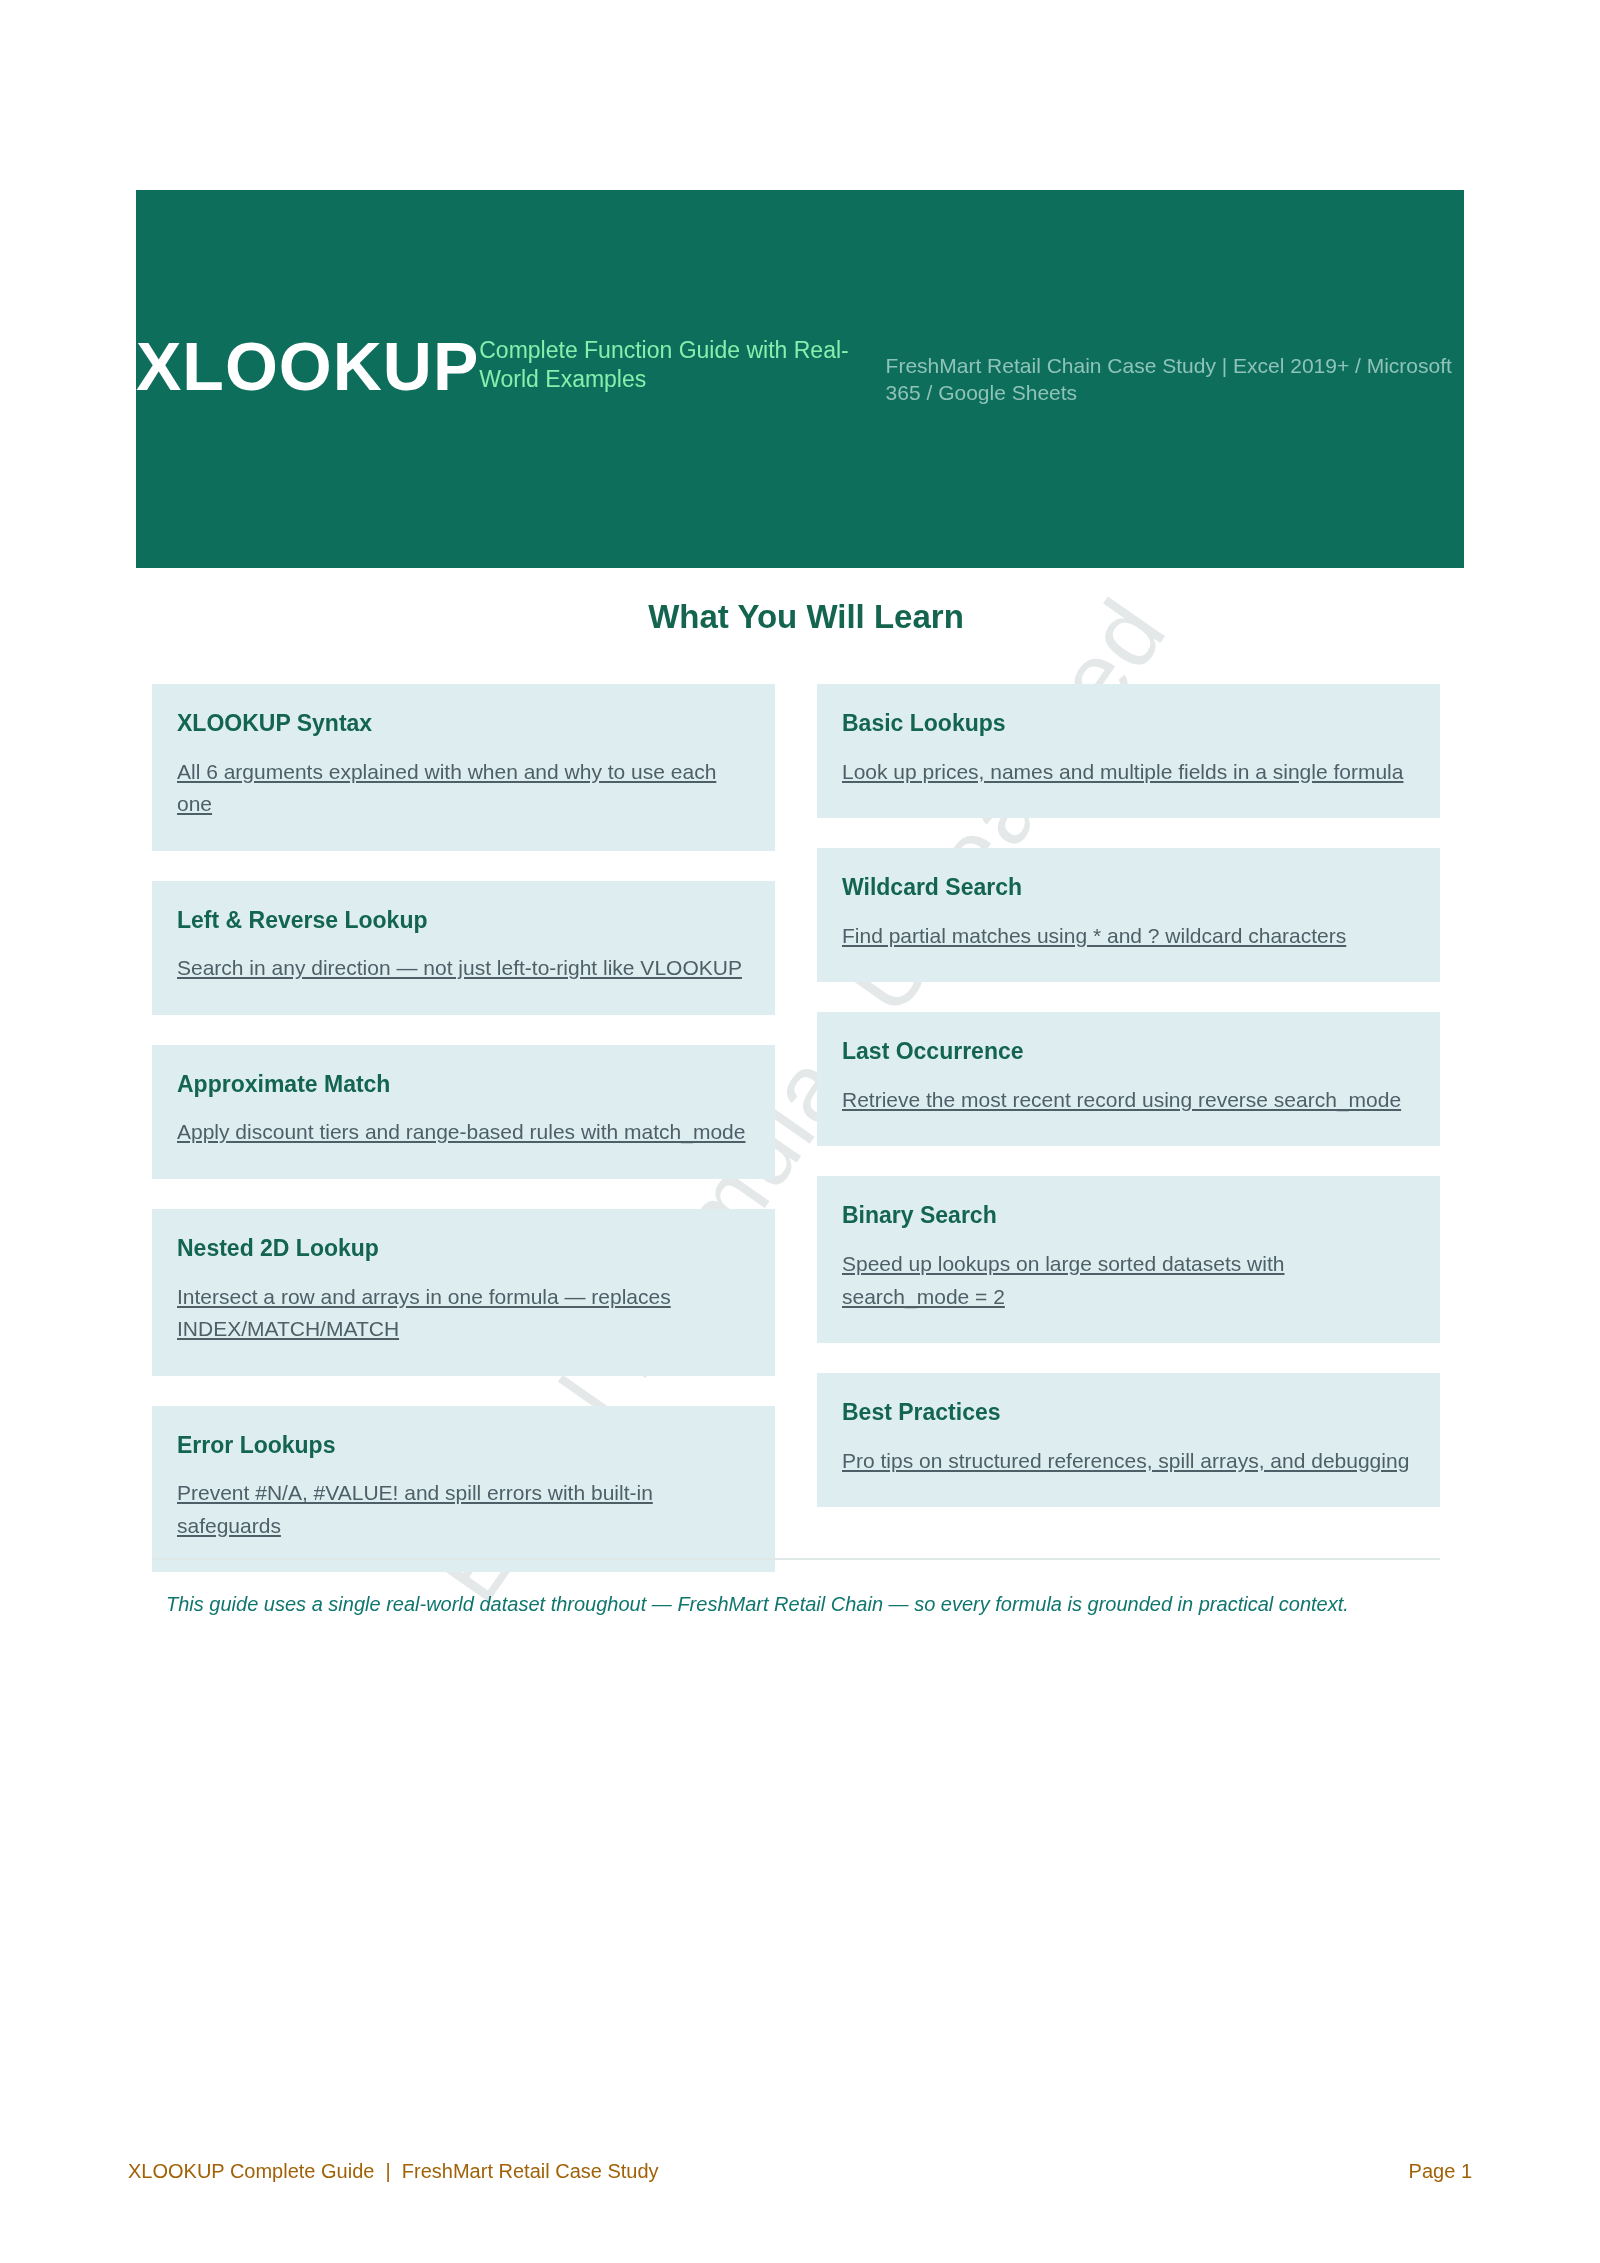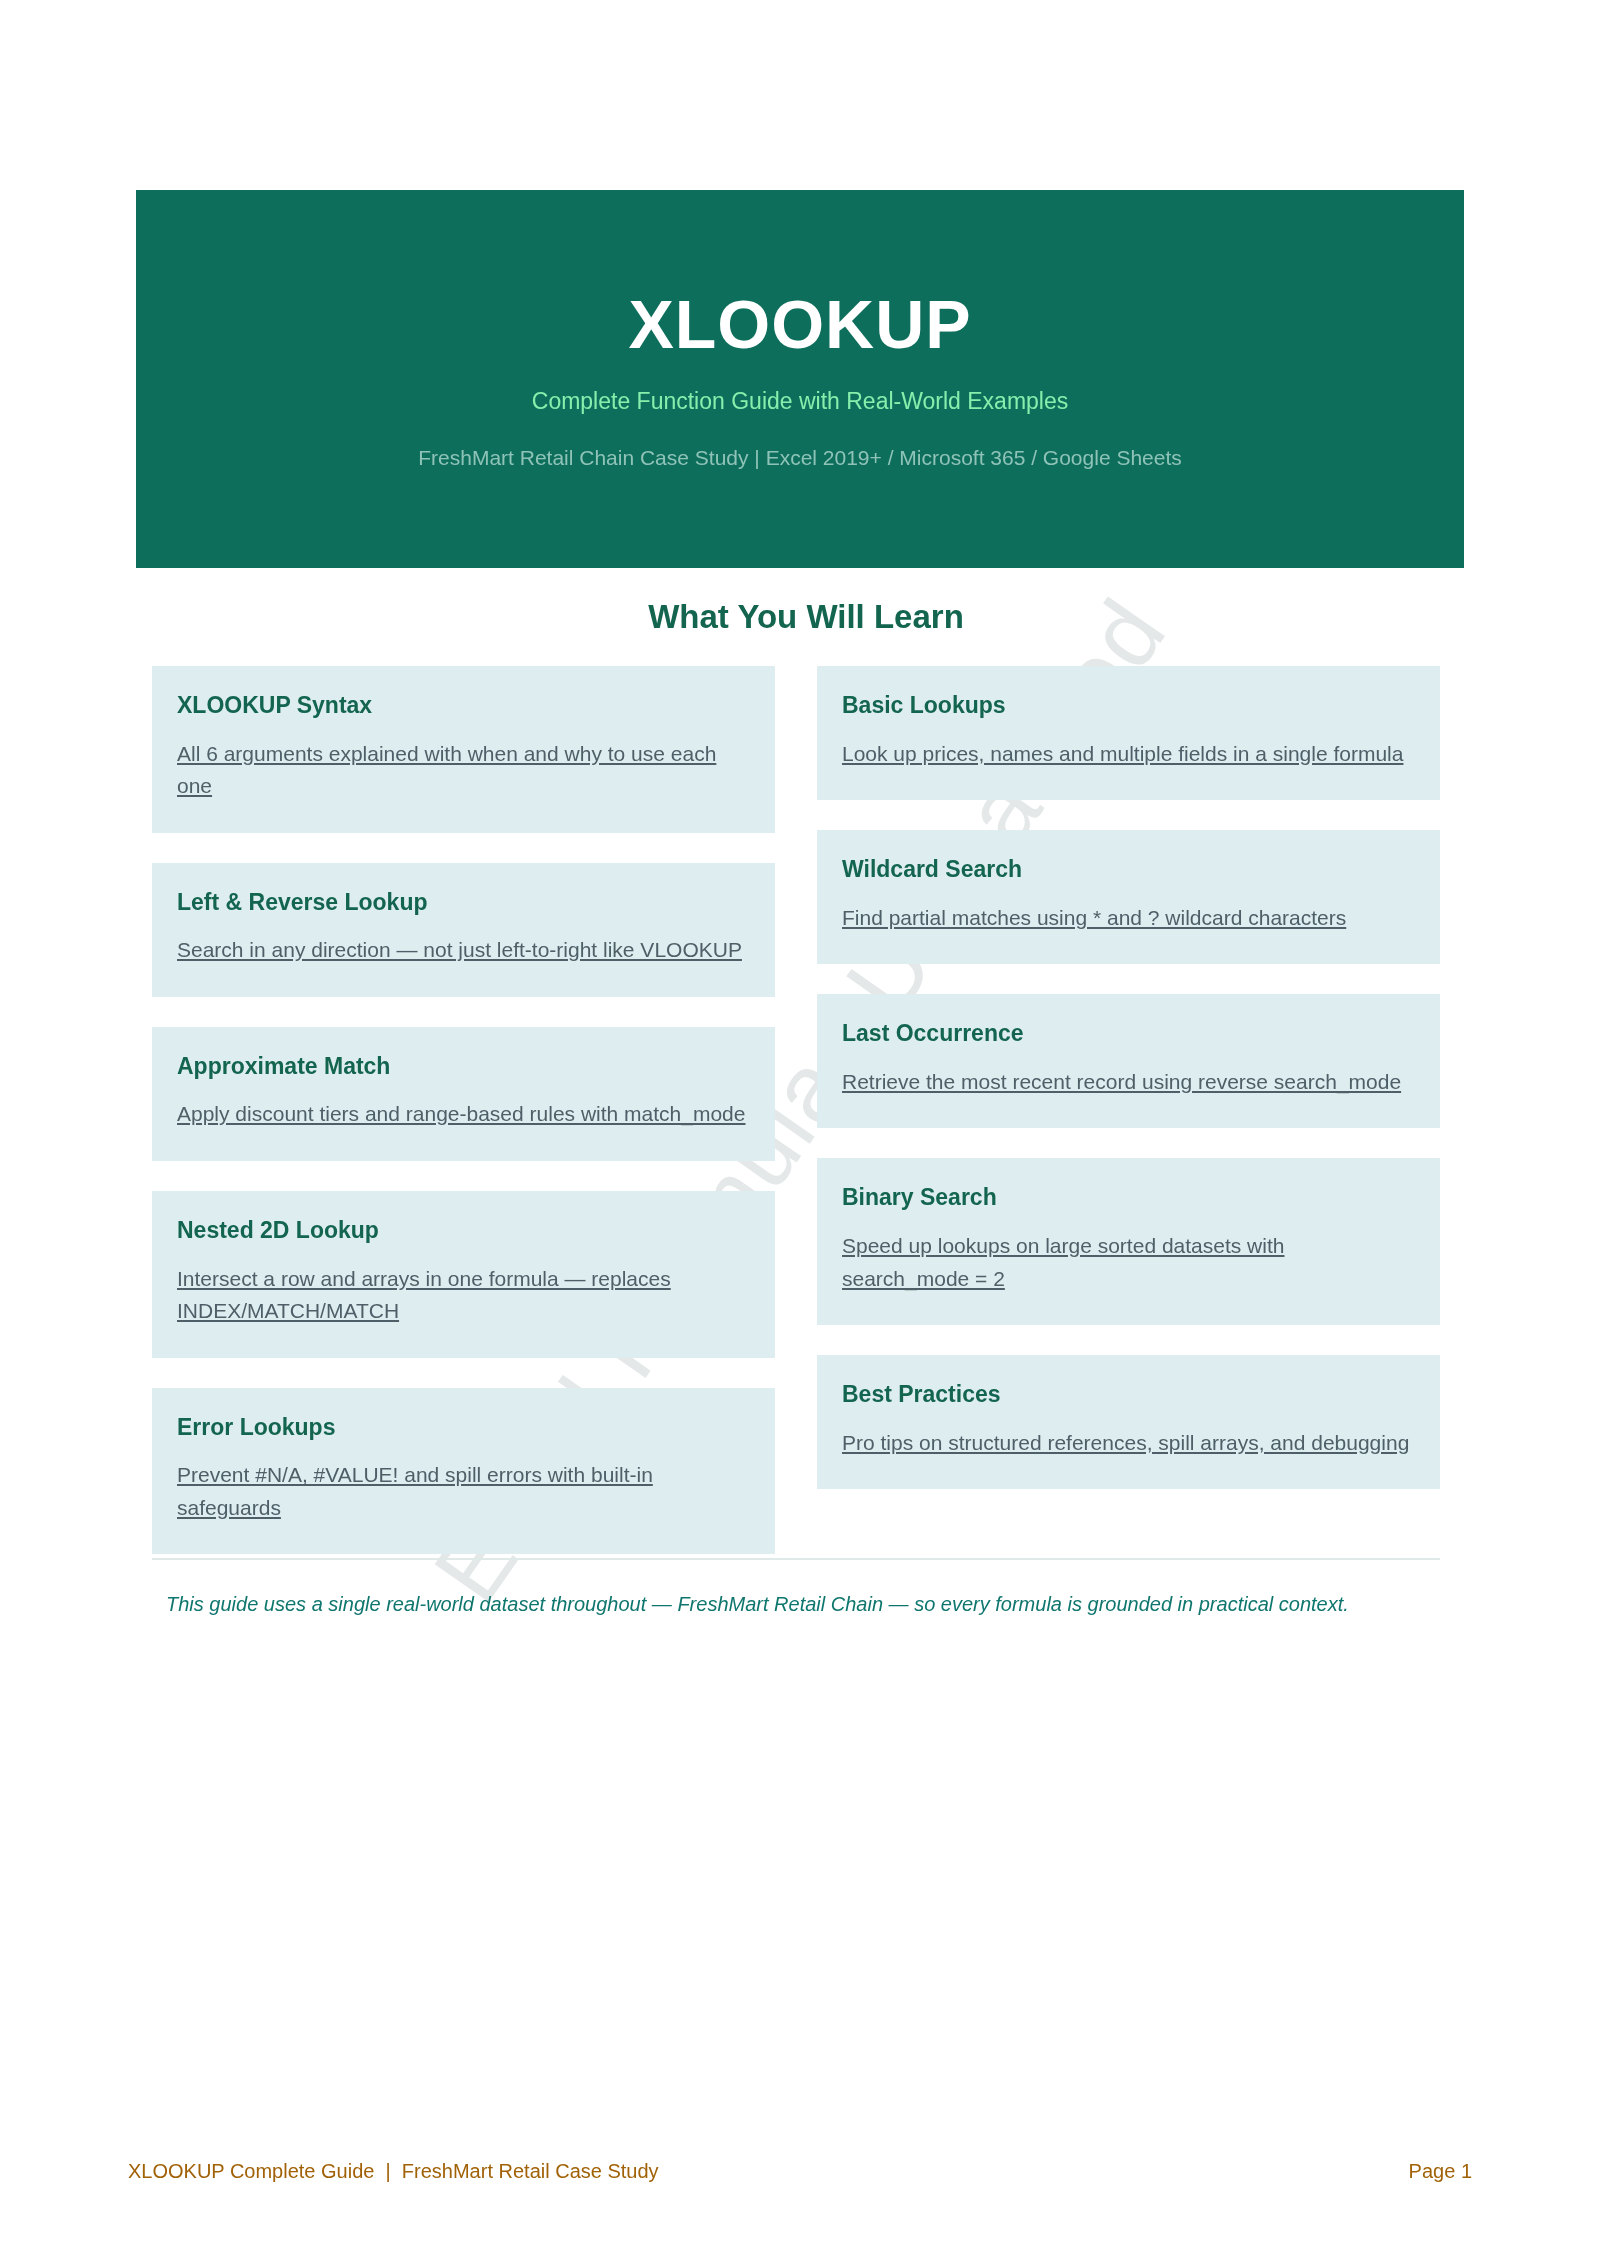--- a/index.html
+++ b/index.html
@@ -50,21 +50,20 @@
 
   
   .header-band {
     position: absolute;
     left: 136px;
     top: 190px;
     width: 1328px;
     height: 378px;
     background: #0E6E5C;
     display: flex;
-    flex-direction: column;
     align-items: center;
     justify-content: center;
     z-index: 1;
   }
   .header-title {
     font-size: 68px;
     font-weight: bold;
     color: #ffffff;
     letter-spacing: 1px;
     line-height: 1.1;
@@ -94,21 +93,21 @@
     font-size: 33px;
     font-weight: bold;
     color: #13654F;
     z-index: 10;
   }
 
   
   .card-grid {
     position: absolute;
     left: 152px;
-    top: 666px;
+    top: 684px;
     width: 1288px;
     display: grid;
     grid-template-columns: 623px 623px;
     column-gap: 42px;
     align-items: start;
     z-index: 10;
   }
   .col {
     display: flex;
     flex-direction: column;

